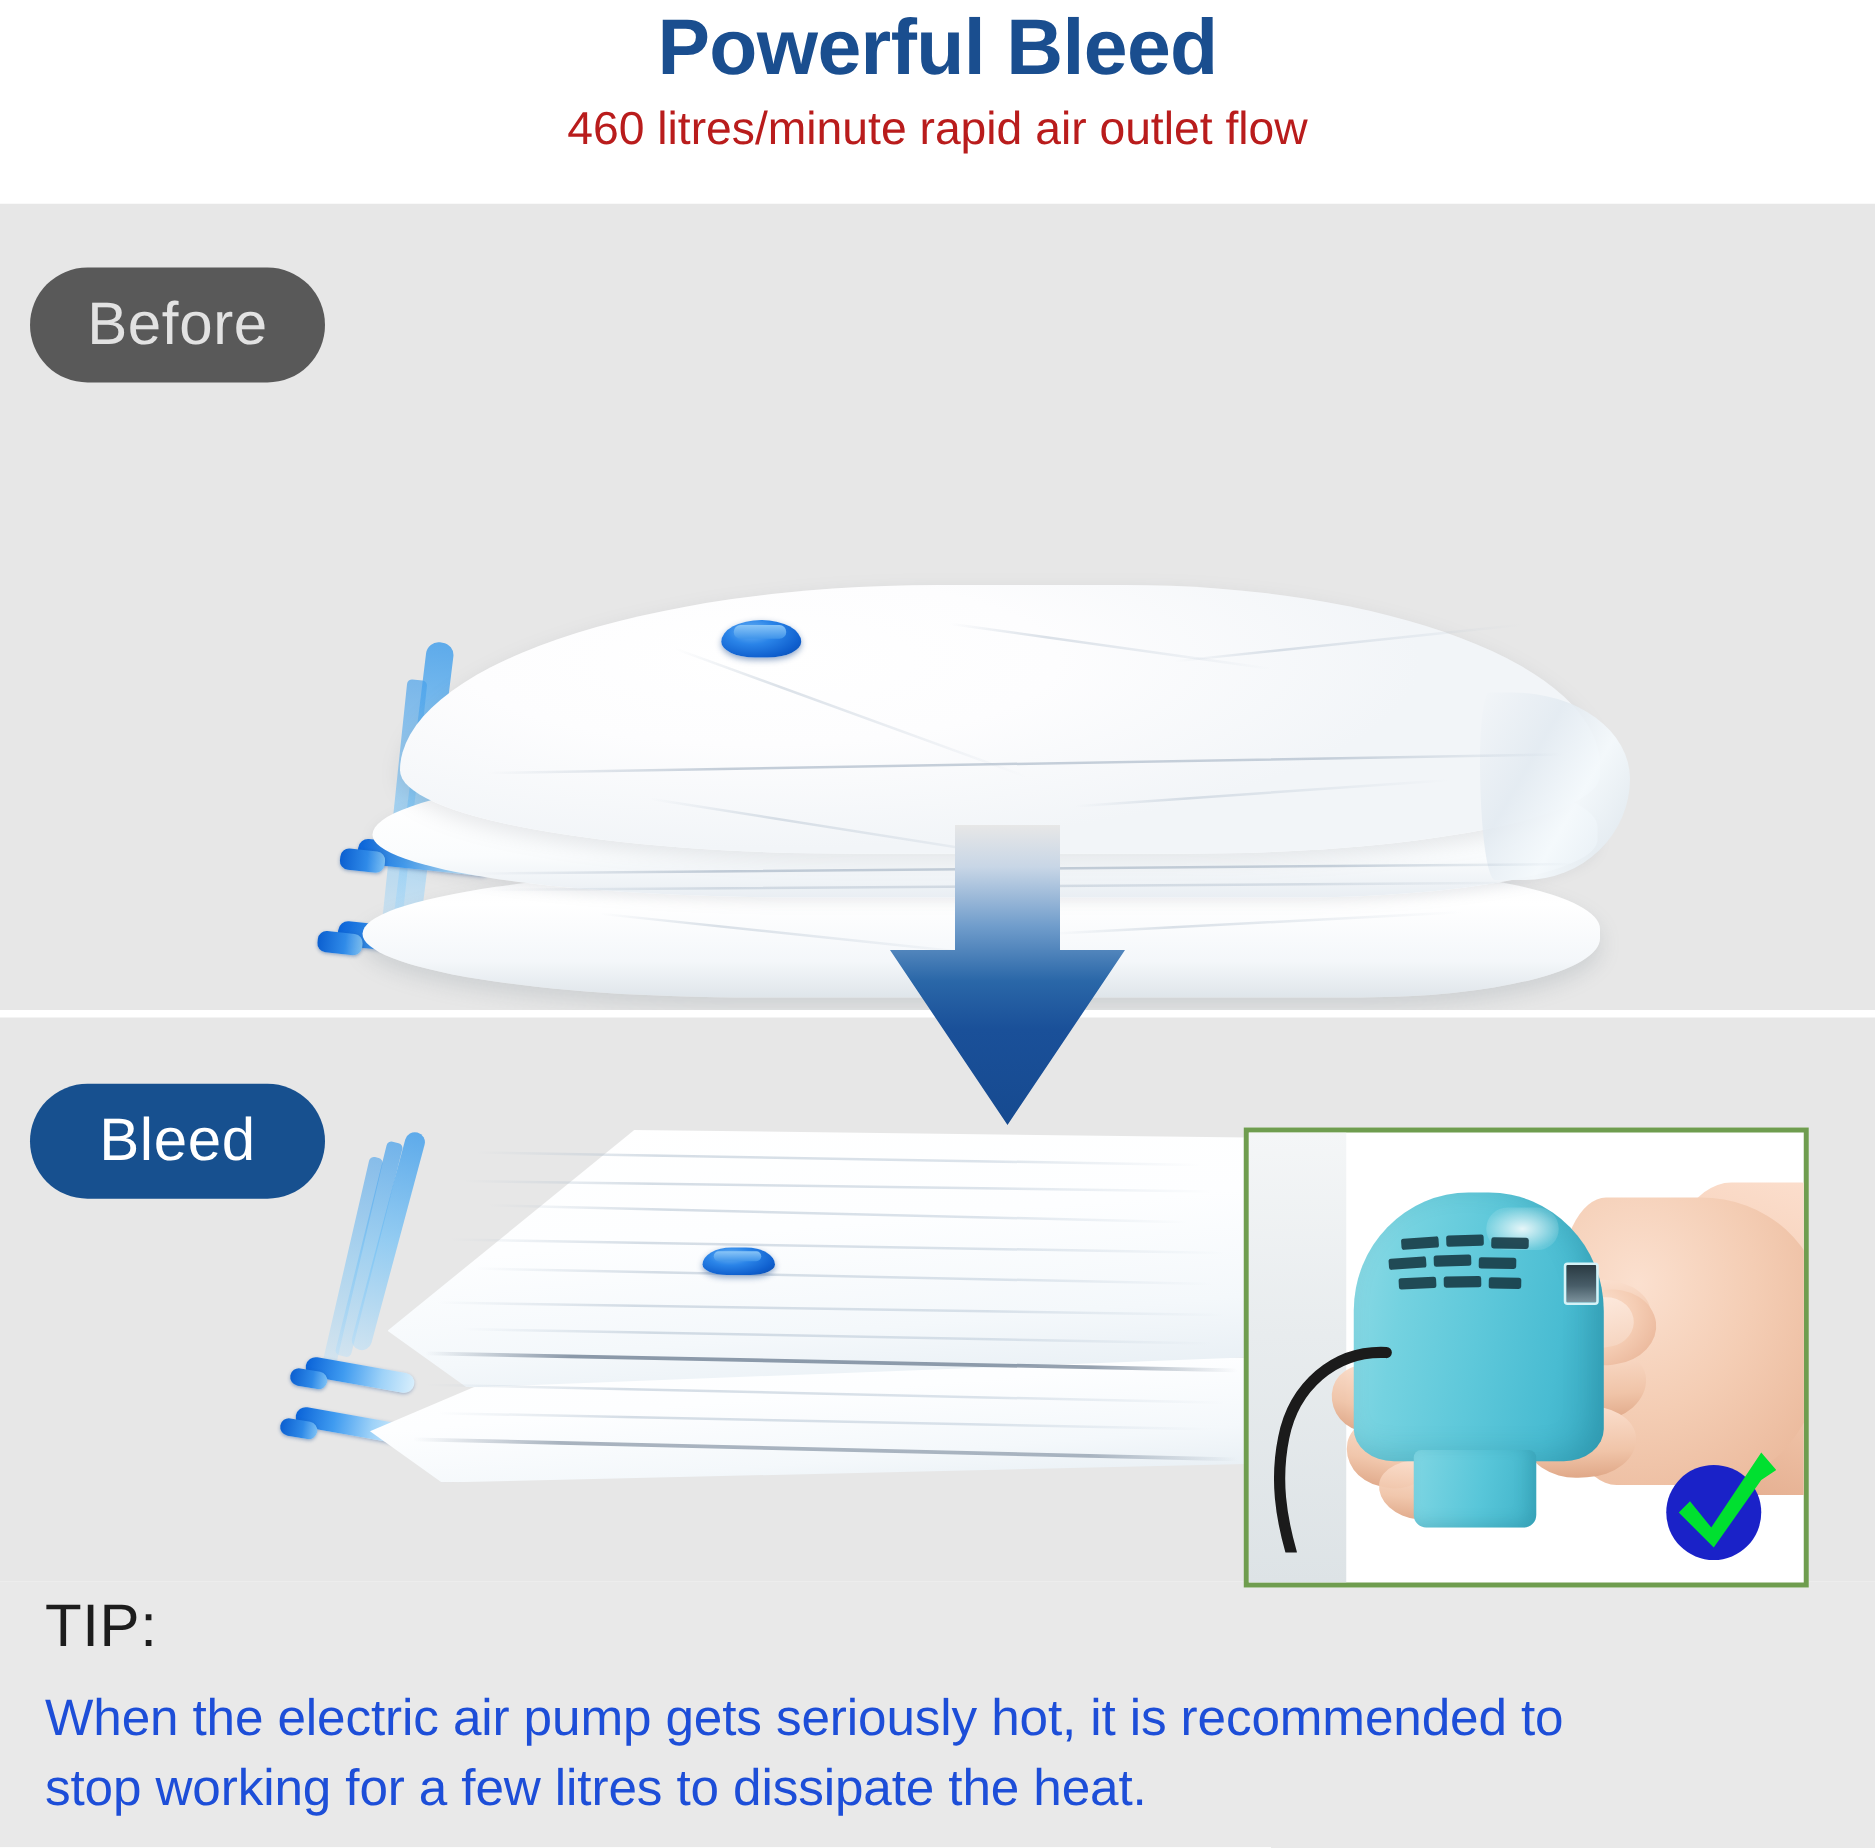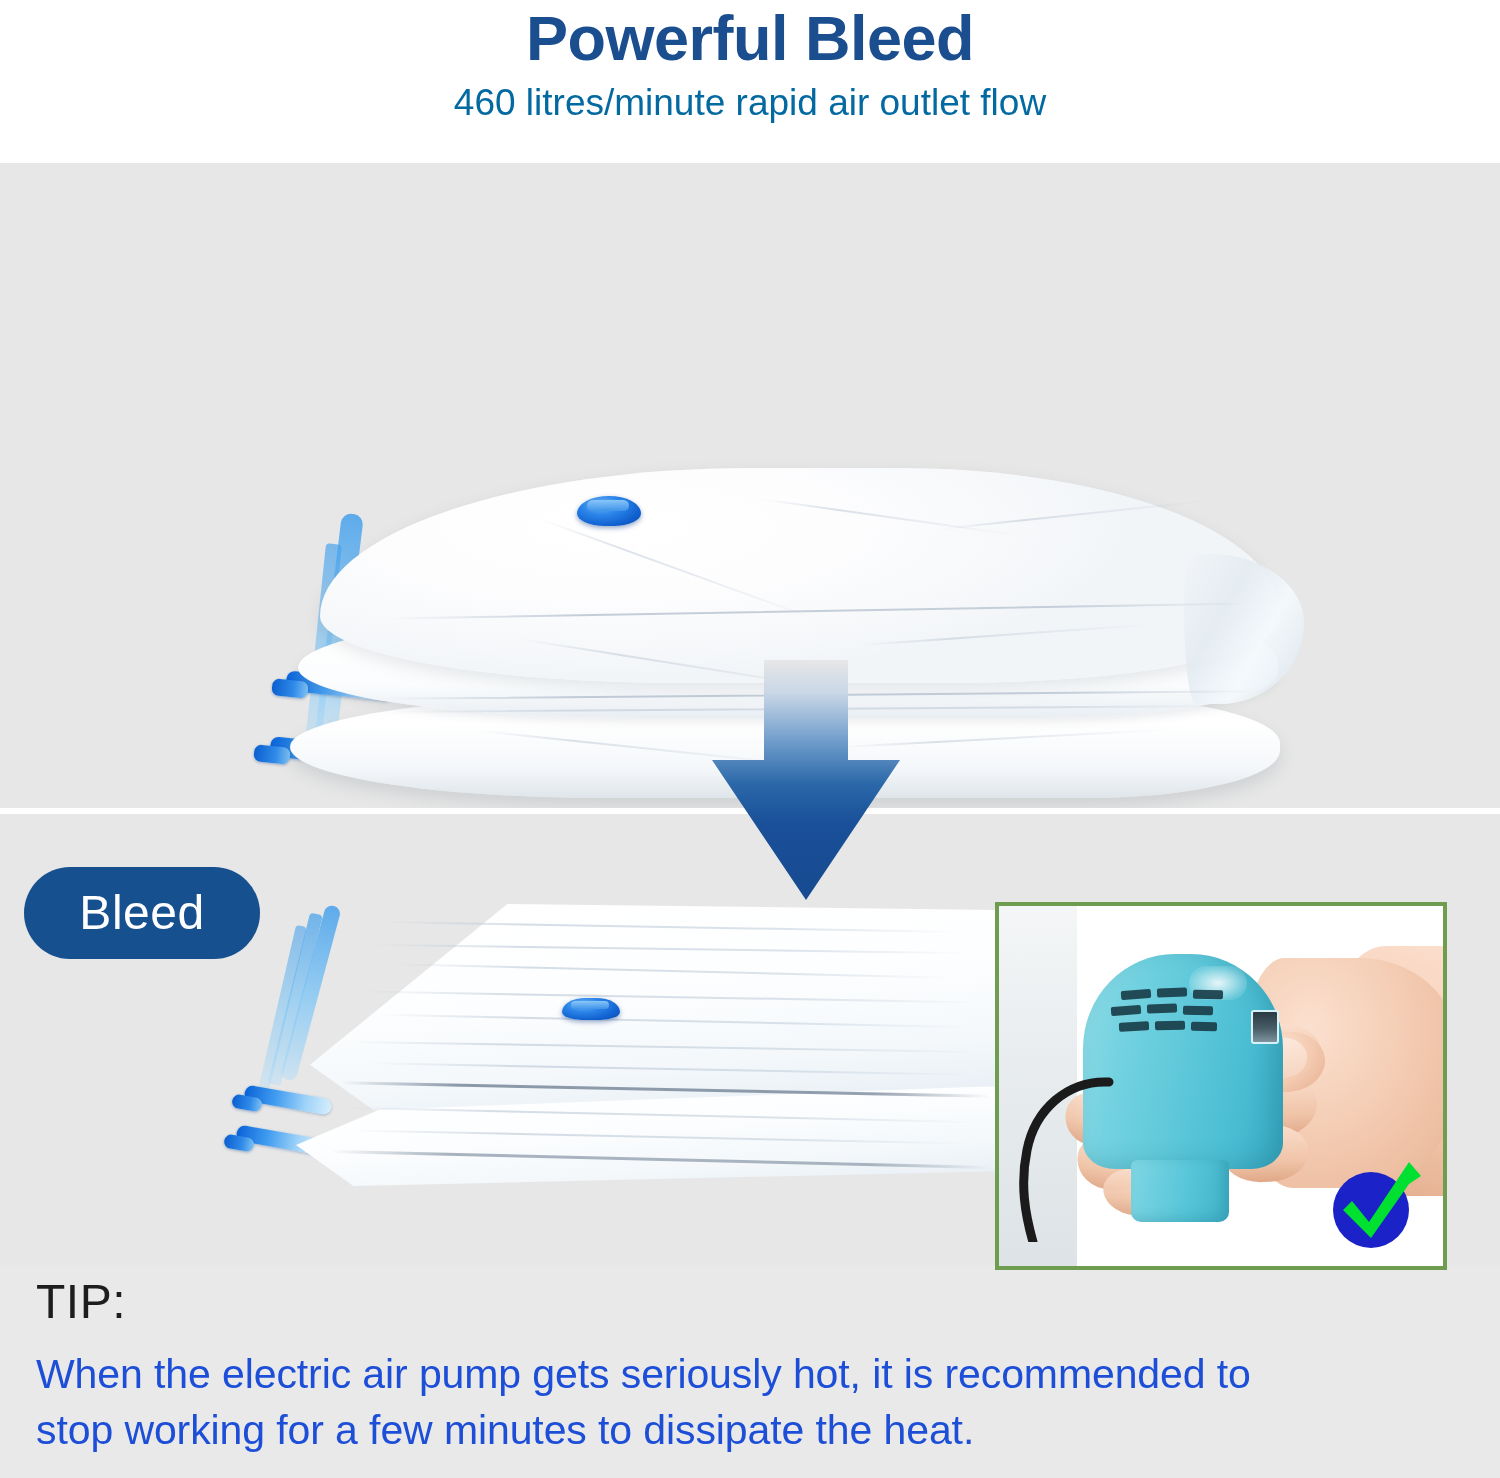--- a/index.html
+++ b/index.html
@@ -34,21 +34,21 @@
     font-size: 63px;
     font-weight: bold;
     letter-spacing: -0.5px;
     color: #1a4e8f;
     line-height: 72px;
     font-family: "Liberation Sans", sans-serif;
   }
   #subheadline {
     margin-top: 6px;
     font-size: 37px;
-    color: #0369a1;
+    color: #b91c1c;
     line-height: 46px;
     font-family: "Liberation Sans", sans-serif;
   }
 
   
   #panel-before {
     position: absolute;
     left: 0; top: 163px;
     width: 1500px; height: 645px;
     background: #e7e7e7;
@@ -386,20 +386,23 @@
       <div class="bb-wrinkle" style="left:700px; top:70px; width:280px; transform:rotate(-6deg);"></div>
       <div class="bb-wrinkle" style="left:280px; top:180px; width:340px; transform:rotate(9deg);"></div>
       <div class="bb-wrinkle" style="left:620px; top:186px; width:300px; transform:rotate(-4deg);"></div>
       <div class="bb-wrinkle" style="left:240px; top:272px; width:320px; transform:rotate(6deg);"></div>
       <div class="bb-wrinkle" style="left:600px; top:288px; width:330px; transform:rotate(-3deg);"></div>
 
       <div class="valve" style="left:337px; top:38px; width:64px; height:30px;"></div>
       <div class="valve-cap" style="left:347px; top:42px; width:42px; height:11px;"></div>
     </div>
 
+    <div class="badge" id="badge-before" style="top:51px;">
+      <span>Before</span>
+    </div>
   </div>
 
   <div id="section-divider"></div>
 
   <div id="panel-after">
 
     <div id="bag-after" style="top:86px;">
 
       <div class="zip-edge" style="left:96px; top:6px; width:16px; height:180px; transform: rotate(15deg); transform-origin: top center; border-radius:8px;"></div>
       <div class="zip-edge" style="left:80px; top:14px; width:13px; height:176px; transform: rotate(14deg); transform-origin: top center; opacity:0.85;"></div>
@@ -493,16 +496,16 @@
         <circle cx="46" cy="56" r="38" fill="#1a22c8"></circle>
         <path d="M18 56 L27 47 L44 68 L84 8 L96 22 L84 30 L46 84 Z" fill="#00e030"></path>
       </svg>
     </div>
   </div>
 
   <div id="panel-tip"></div>
   <div id="tip-label">TIP:</div>
   <div id="tip-body">
     <span class="tip-line">When the electric air pump gets seriously hot, it is recommended to</span>
-    <span class="tip-line">stop working for a few minutes to dissipate the heat.</span>
+    <span class="tip-line">stop working for a few litres to dissipate the heat.</span>
   </div>
 
 </div>
 
 </body></html>

